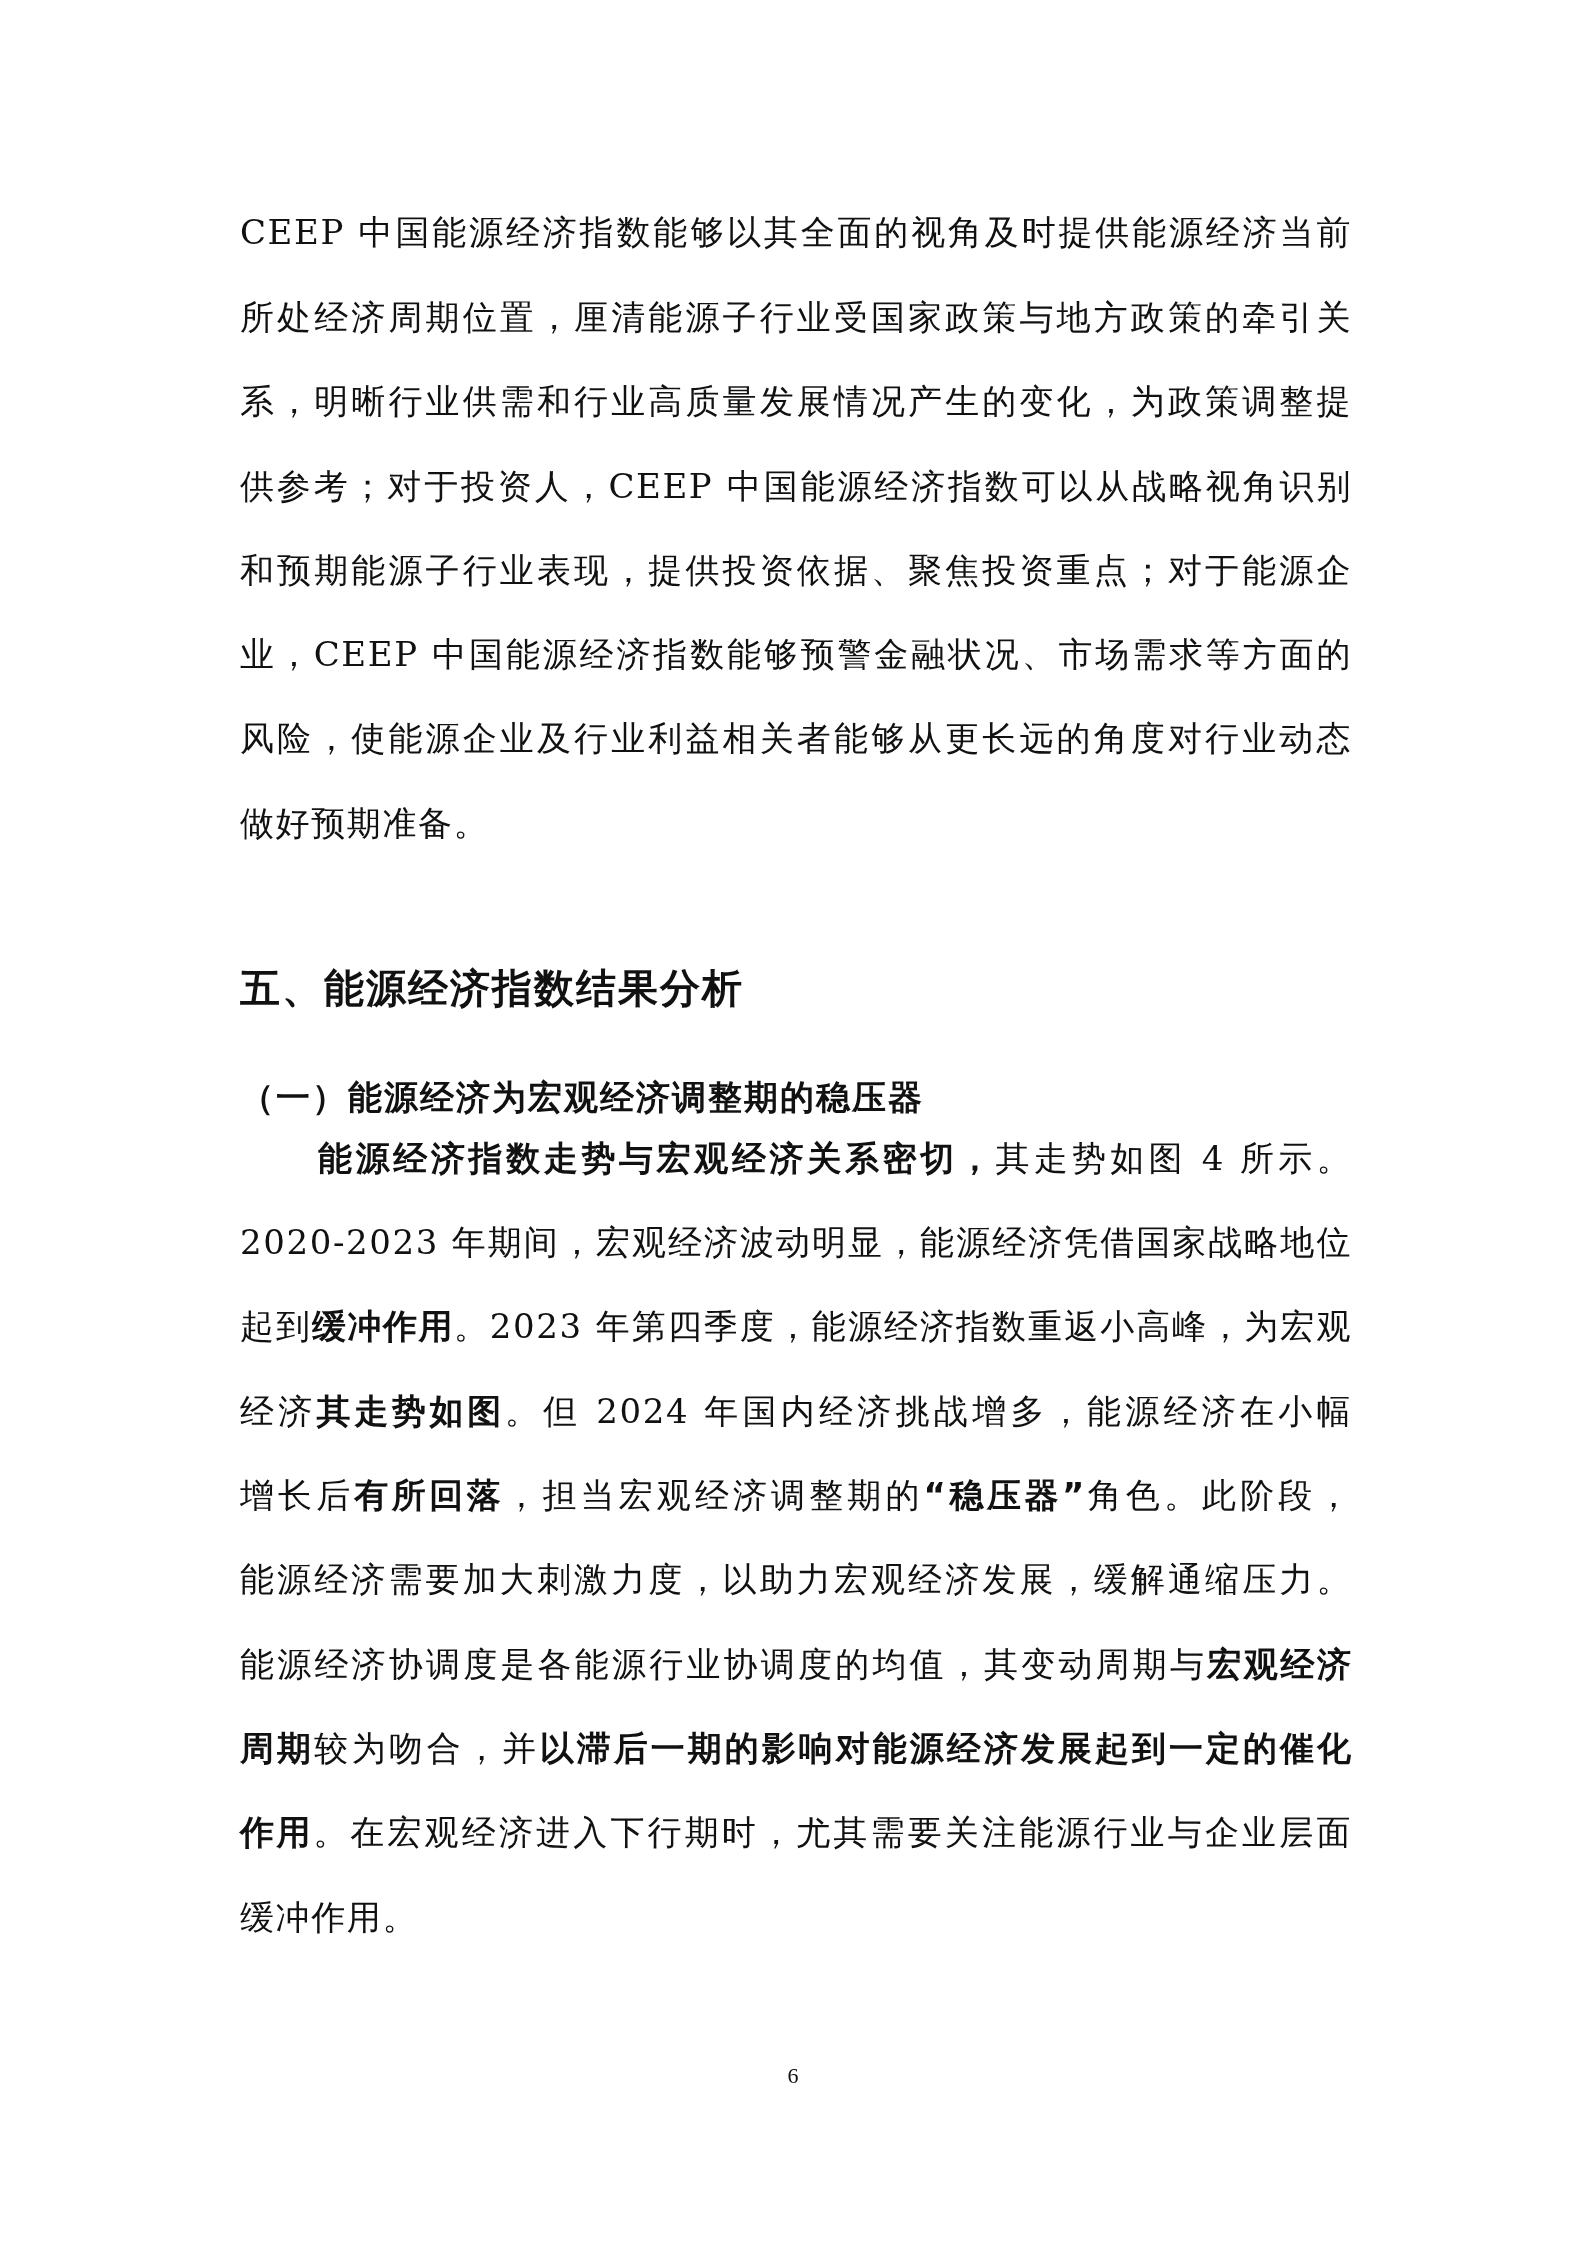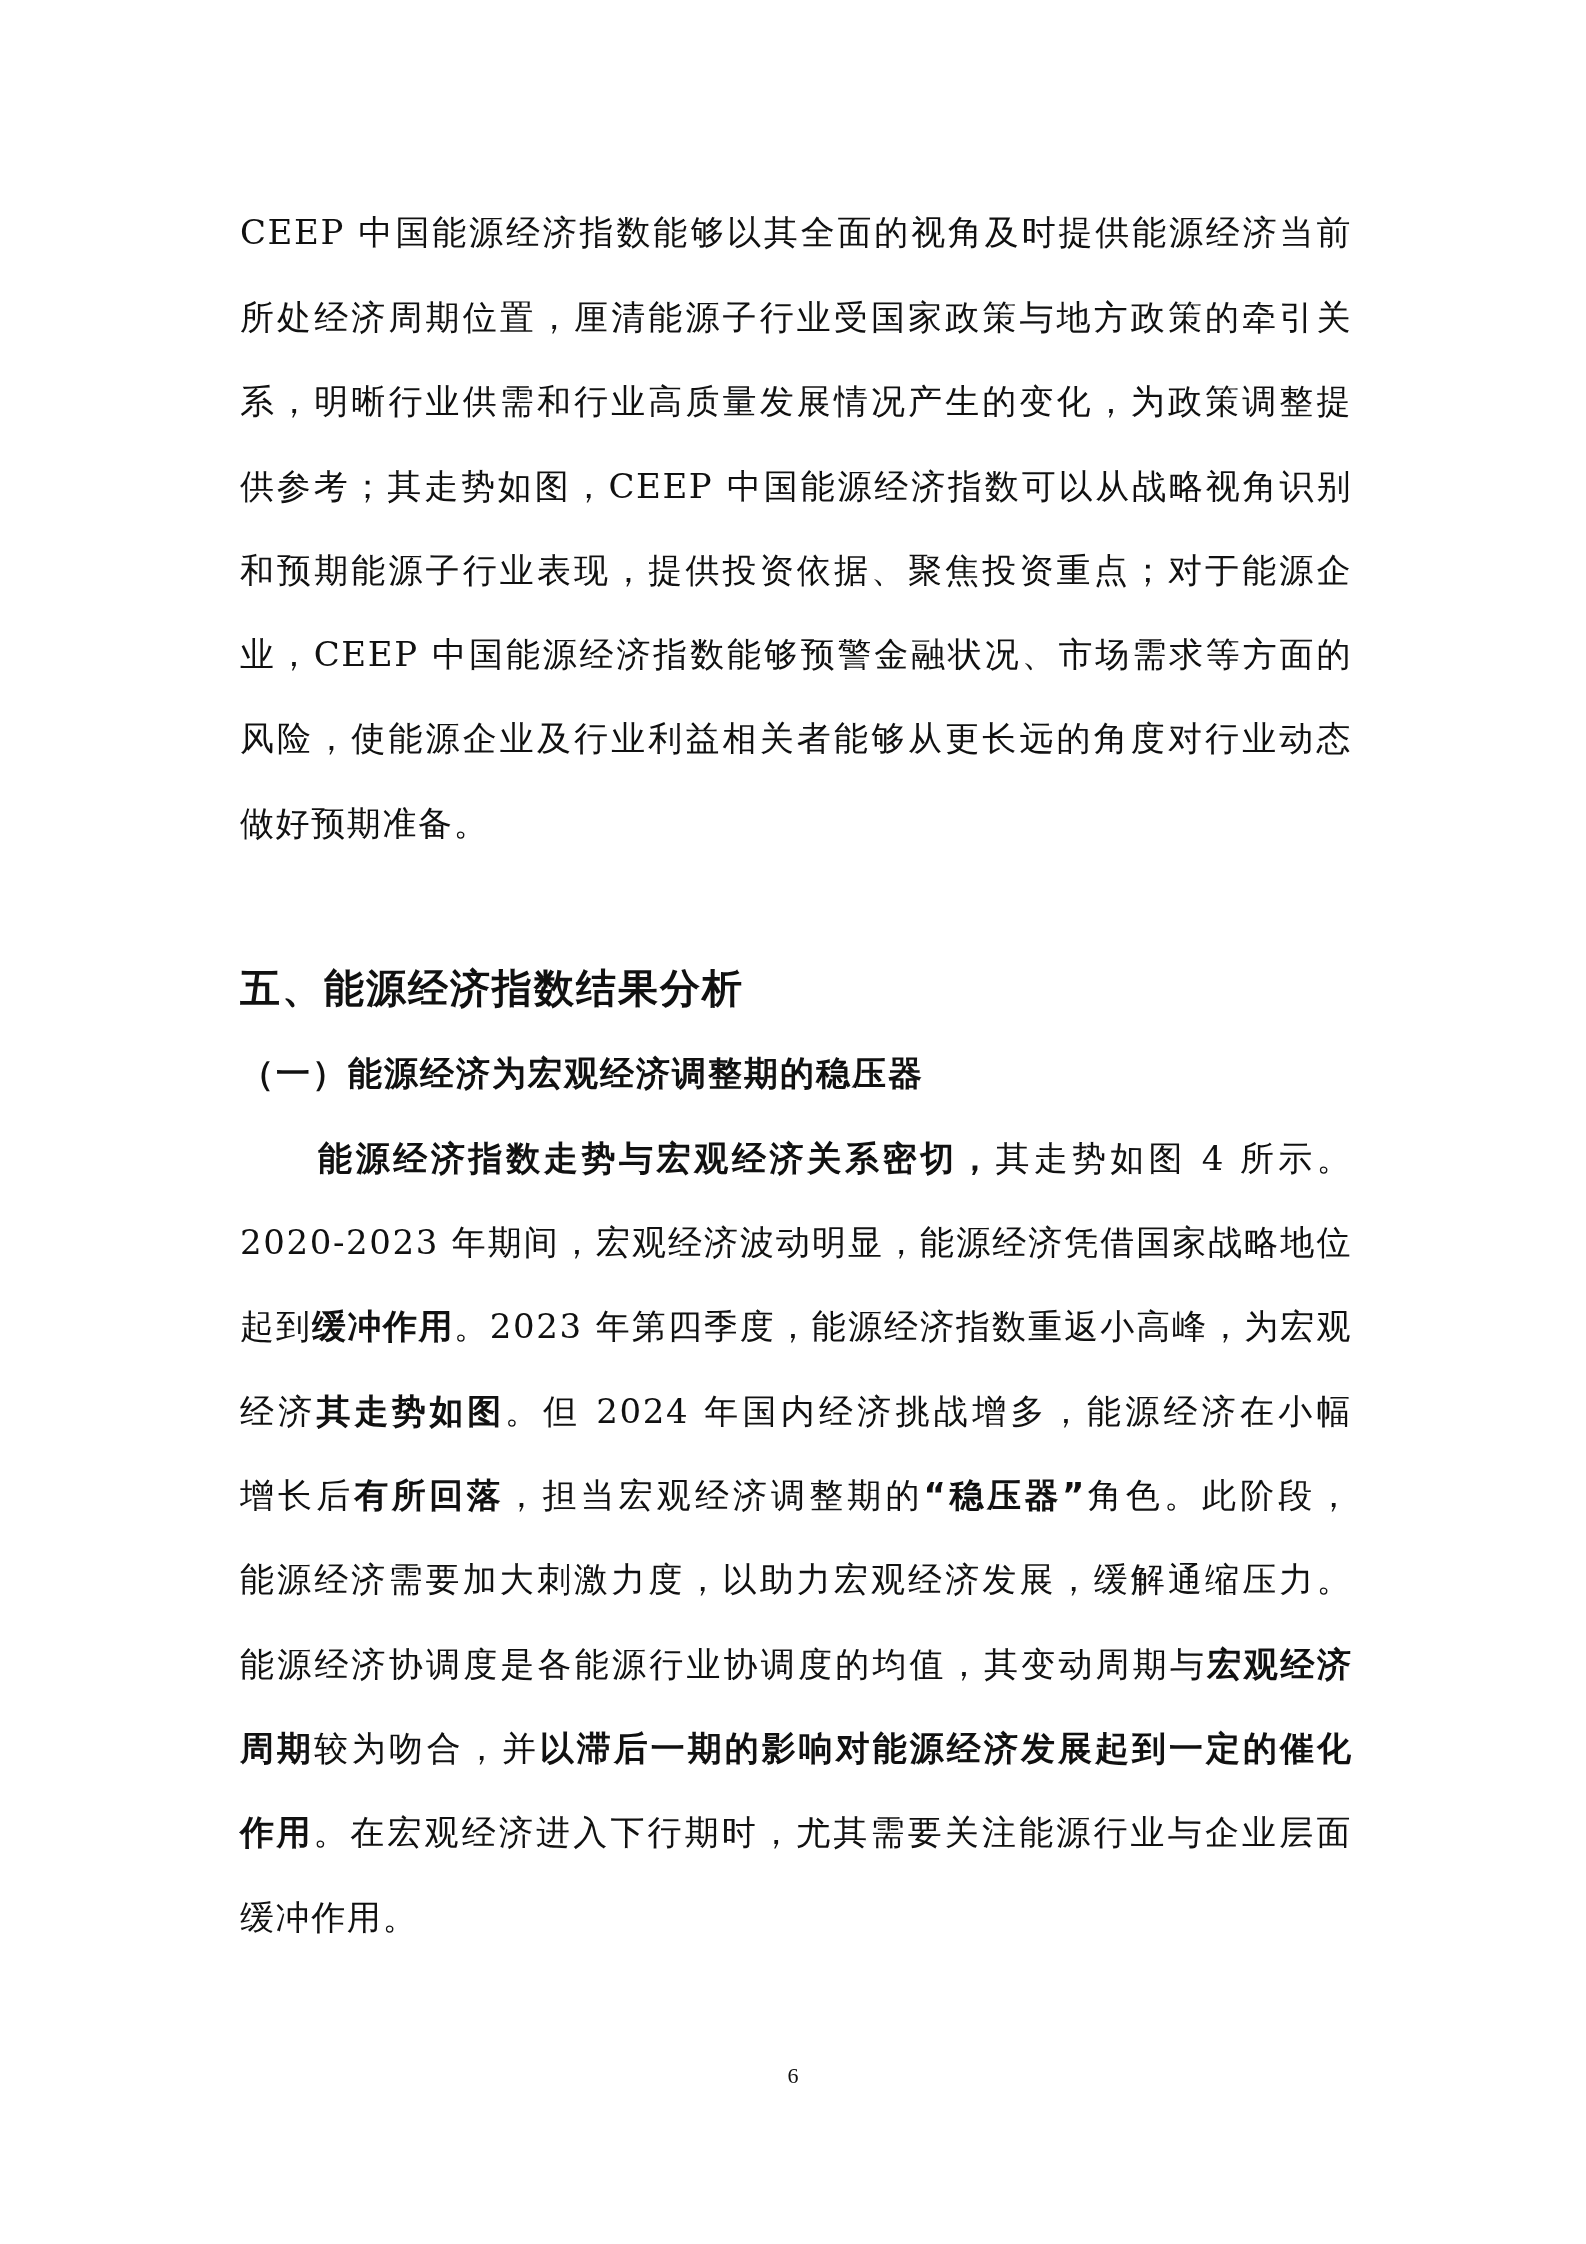--- a/index.html
+++ b/index.html
@@ -6,35 +6,35 @@
   body { width: 1586px; height: 2244px; position: relative; overflow: hidden;
          font-family: "DejaVu Serif", "Liberation Serif", serif; color: #111; }
   .page { position: absolute; left: 0; top: 0; width: 1586px; height: 1927px; }
   .line { position: absolute; left: 240px; width: 1112px; font-size: 34px; line-height: 46px;
           white-space: nowrap; letter-spacing: 1.6px; text-align: justify; text-align-last: justify; }
   .line.last { text-align-last: left; }
   .line.indent { left: 318px; width: 1034px; }
   .b { font-weight: bold; font-family: "DejaVu Sans", "Liberation Sans", sans-serif; letter-spacing: 1px; }
   .h1 { position: absolute; left: 240px; top: 962px; font-size: 40px; line-height: 52px;
         font-family: "DejaVu Sans", "Liberation Sans", sans-serif; font-weight: bold; letter-spacing: 2px; }
-  .h2 { position: absolute; left: 240px; top: 1050px; font-size: 34px; line-height: 46px;
+  .h2 { position: absolute; left: 240px; top: 1074px; font-size: 34px; line-height: 46px;
         font-family: "DejaVu Sans", "Liberation Sans", sans-serif; font-weight: bold; letter-spacing: 2px; }
   .pagenum { position: absolute; left: 0; width: 1586px; top: 2063px; text-align: center;
              font-size: 22px; font-family: "Liberation Serif", serif; }
 </style>
 </head>
 <body>
 
 <div class="page">
 
   <div>
     <div class="line" style="top:209px">CEEP 中国能源经济指数能够以其全面的视角及时提供能源经济当前</div>
     <div class="line" style="top:294px">所处经济周期位置，厘清能源子行业受国家政策与地方政策的牵引关</div>
     <div class="line" style="top:378px">系，明晰行业供需和行业高质量发展情况产生的变化，为政策调整提</div>
-    <div class="line" style="top:463px">供参考；其走势如图，CEEP 中国能源经济指数可以从战略视角识别</div>
+    <div class="line" style="top:463px">供参考；对于投资人，CEEP 中国能源经济指数可以从战略视角识别</div>
     <div class="line" style="top:547px">和预期能源子行业表现，提供投资依据、聚焦投资重点；对于能源企</div>
     <div class="line" style="top:631px">业，CEEP 中国能源经济指数能够预警金融状况、市场需求等方面的</div>
     <div class="line" style="top:715px">风险，使能源企业及行业利益相关者能够从更长远的角度对行业动态</div>
     <div class="line last" style="top:800px">做好预期准备。</div>
   </div>
 
   <div class="h1">五、能源经济指数结果分析</div>
   <div class="h2">（一）能源经济为宏观经济调整期的稳压器</div>
 
   <div>

